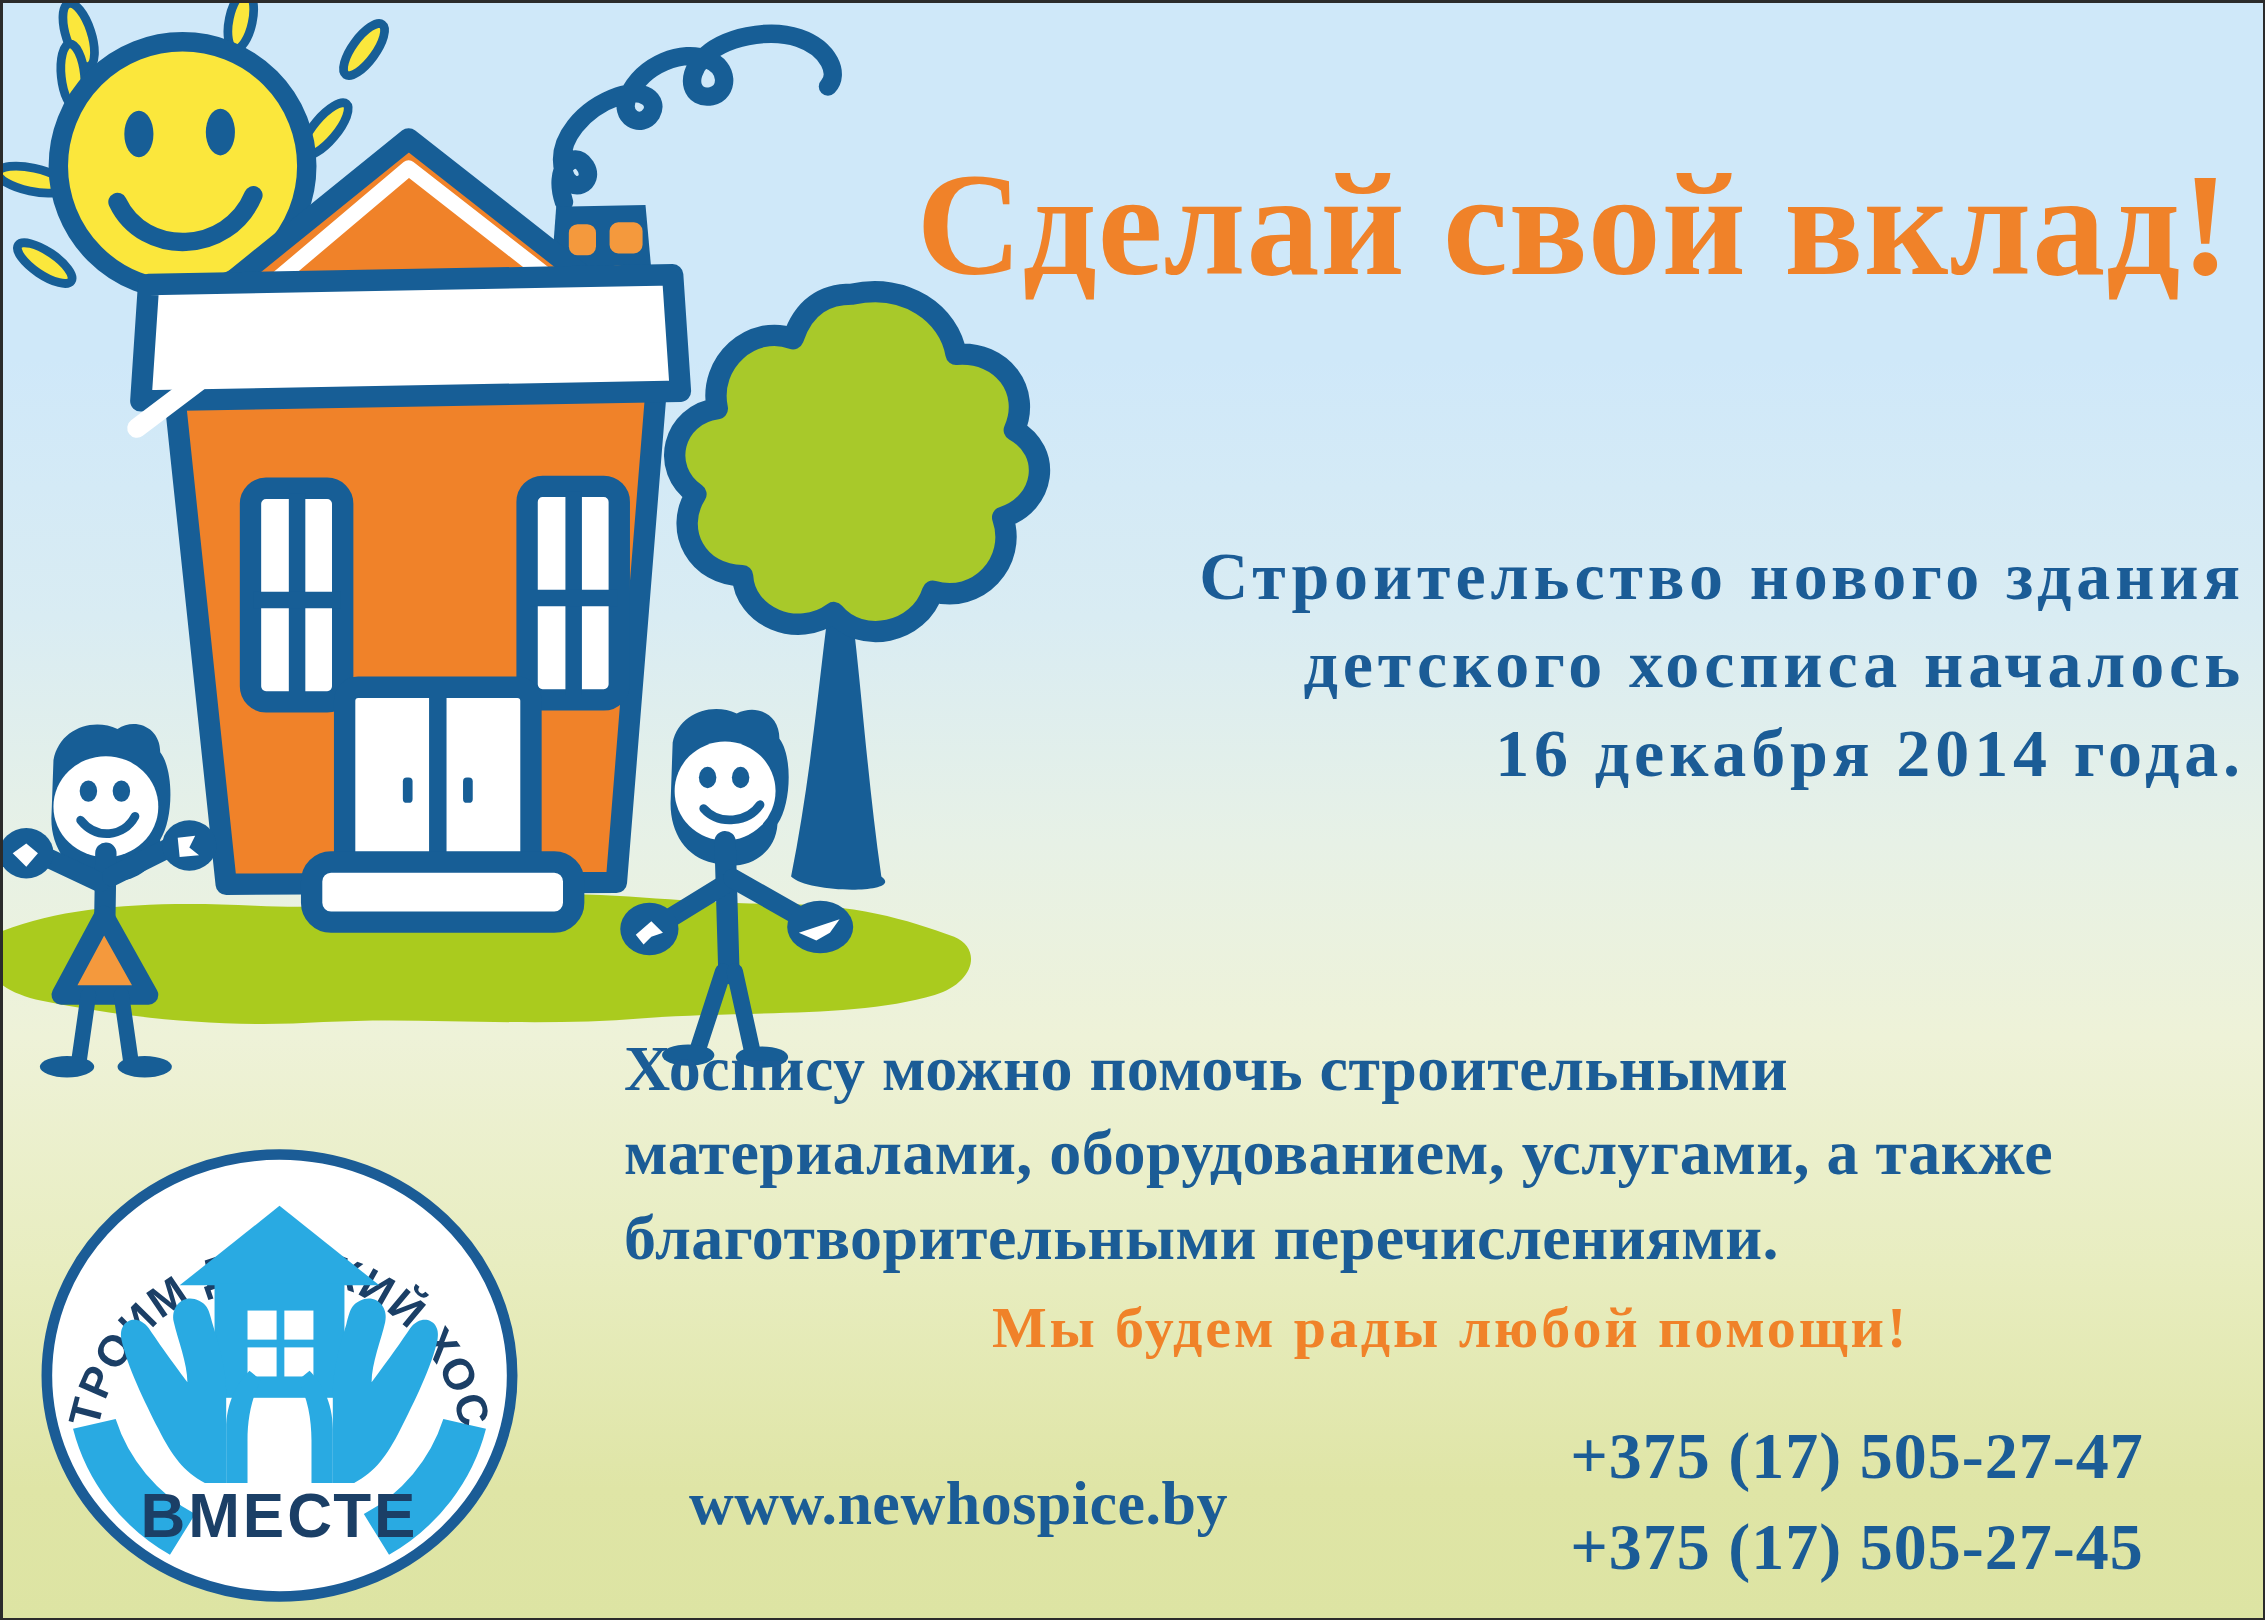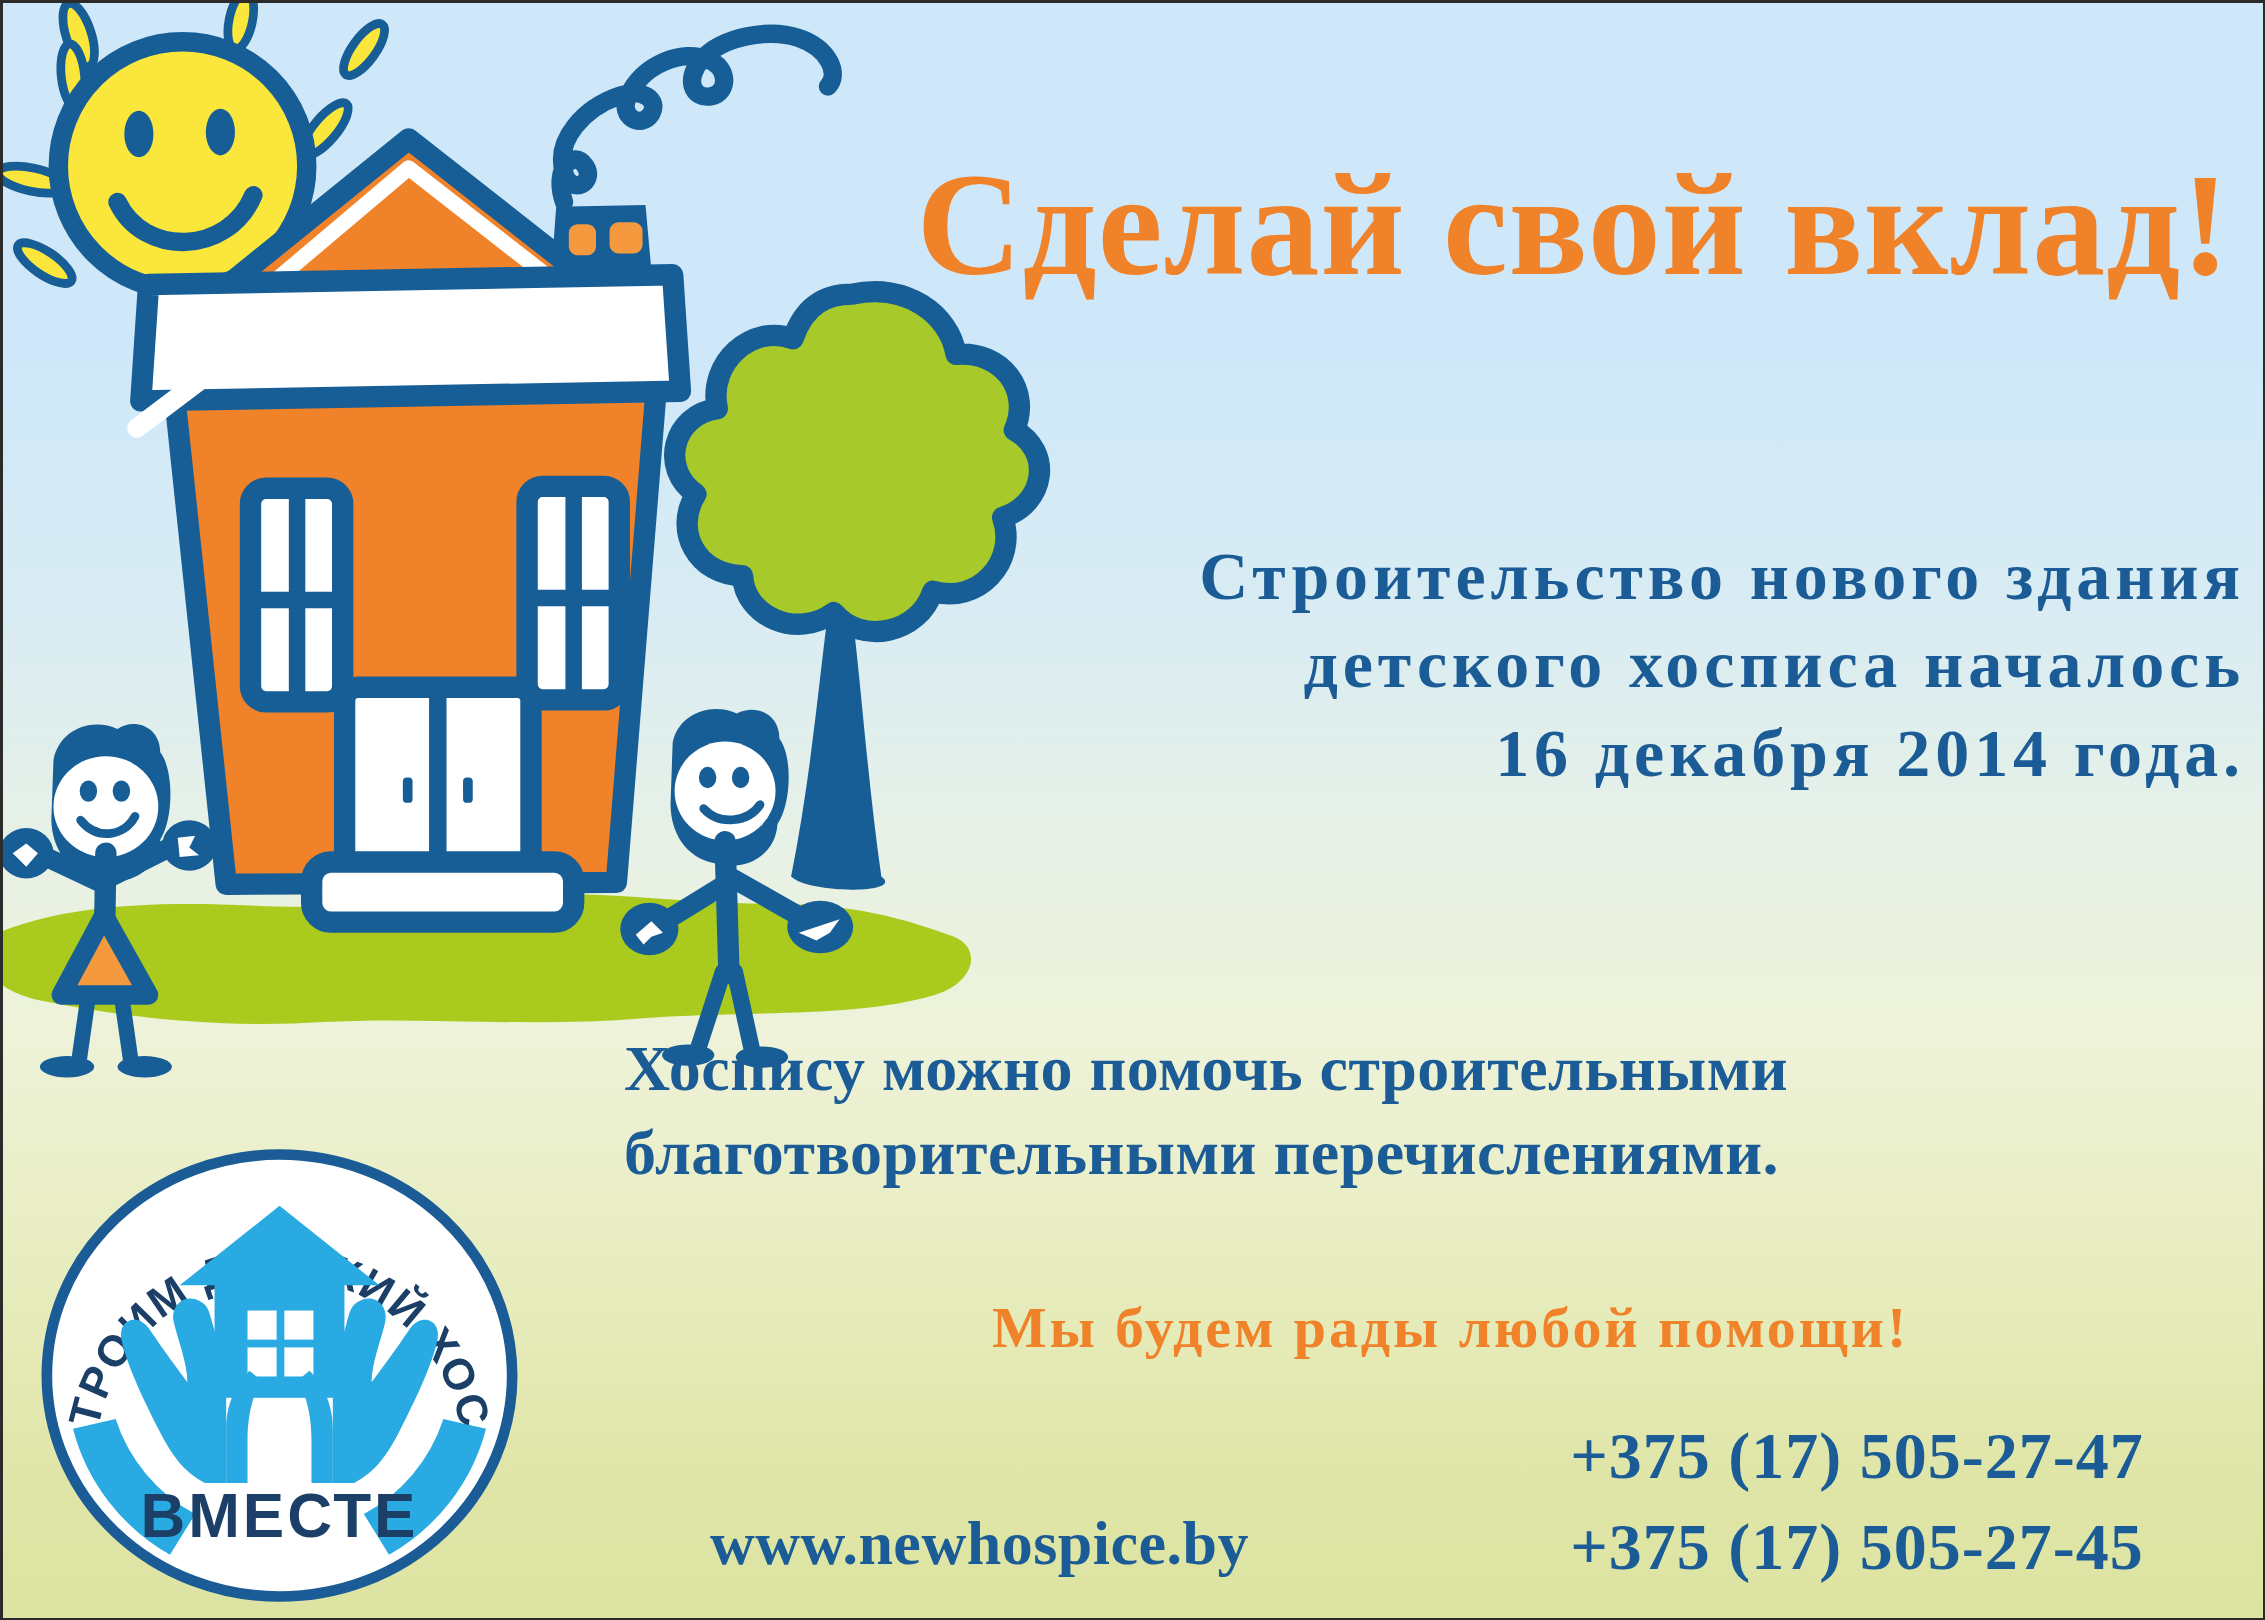--- a/index.html
+++ b/index.html
@@ -92,29 +92,28 @@
     width: 1591px;
     text-align: center;
     color: #f08229;
     font-size: 58px;
     font-weight: bold;
     letter-spacing: 2.9px;
     white-space: nowrap;
   }
 
   #website {
-    left: 608px;
+    left: 587px;
     top: 1465px;
     width: 737px;
     text-align: center;
     color: #1b5c96;
     font-size: 62px;
     font-weight: bold;
     letter-spacing: 0.5px;
-    margin-top: 40px;
   }
 
   #phones {
     left: 1456px;
     top: 1407px;
     width: 796px;
     text-align: center;
     color: #1b5c96;
     font-size: 66px;
     font-weight: bold;
@@ -358,20 +357,21 @@
   <div class="txt-block" id="headline">Сделай свой вклад!</div>
 
   <div class="txt-block" id="para-date">
     <div class="l1">Строительство нового здания</div>
     <div class="l2">детского хосписа началось</div>
     <div class="l3">16 декабря 2014 года.</div>
   </div>
 
   <div class="txt-block" id="para-help">
     <div>Хоспису можно помочь строительными</div>
+    <div>материалами, оборудованием, услугами, а также</div>
     <div>благотворительными перечислениями.</div>
   </div>
 
   <div class="txt-block" id="cta">Мы будем рады любой помощи!</div>
 
   <div class="txt-block" id="website">www.newhospice.by</div>
 
   <div class="txt-block" id="phones">
     <div>+375 (17) 505-27-47</div>
     <div>+375 (17) 505-27-45</div>

